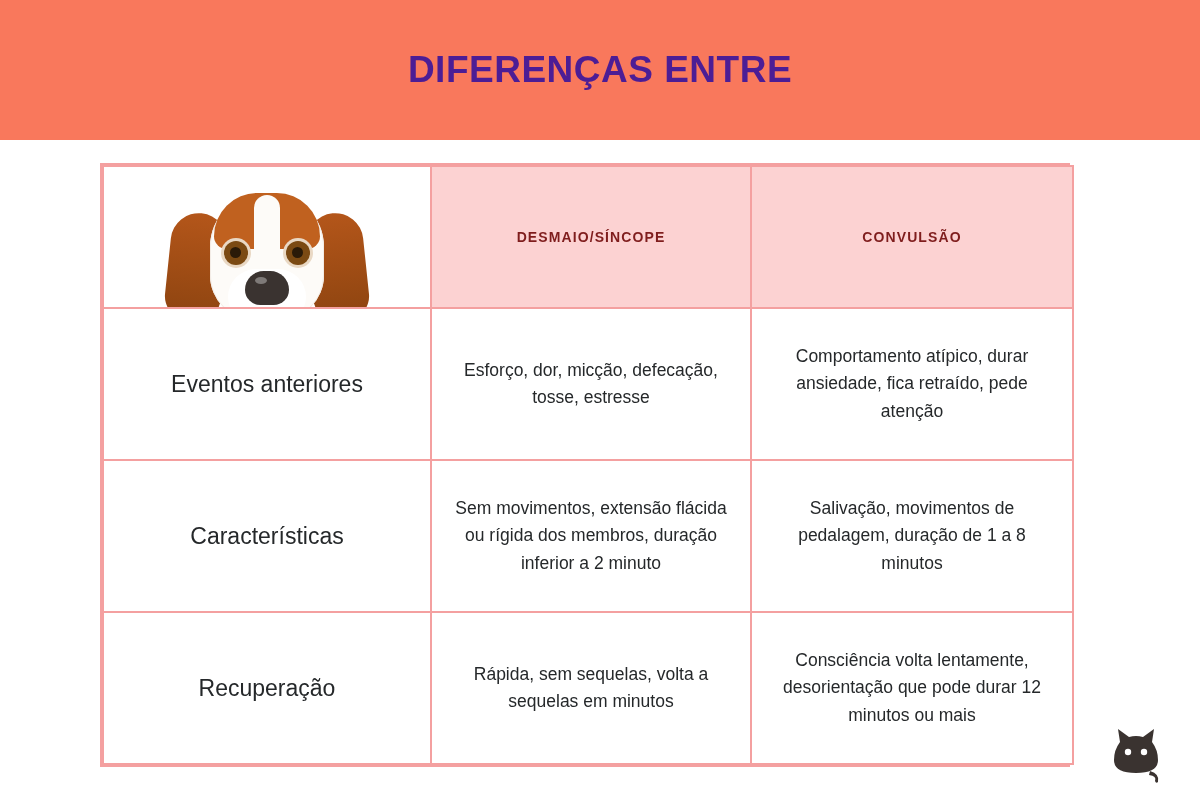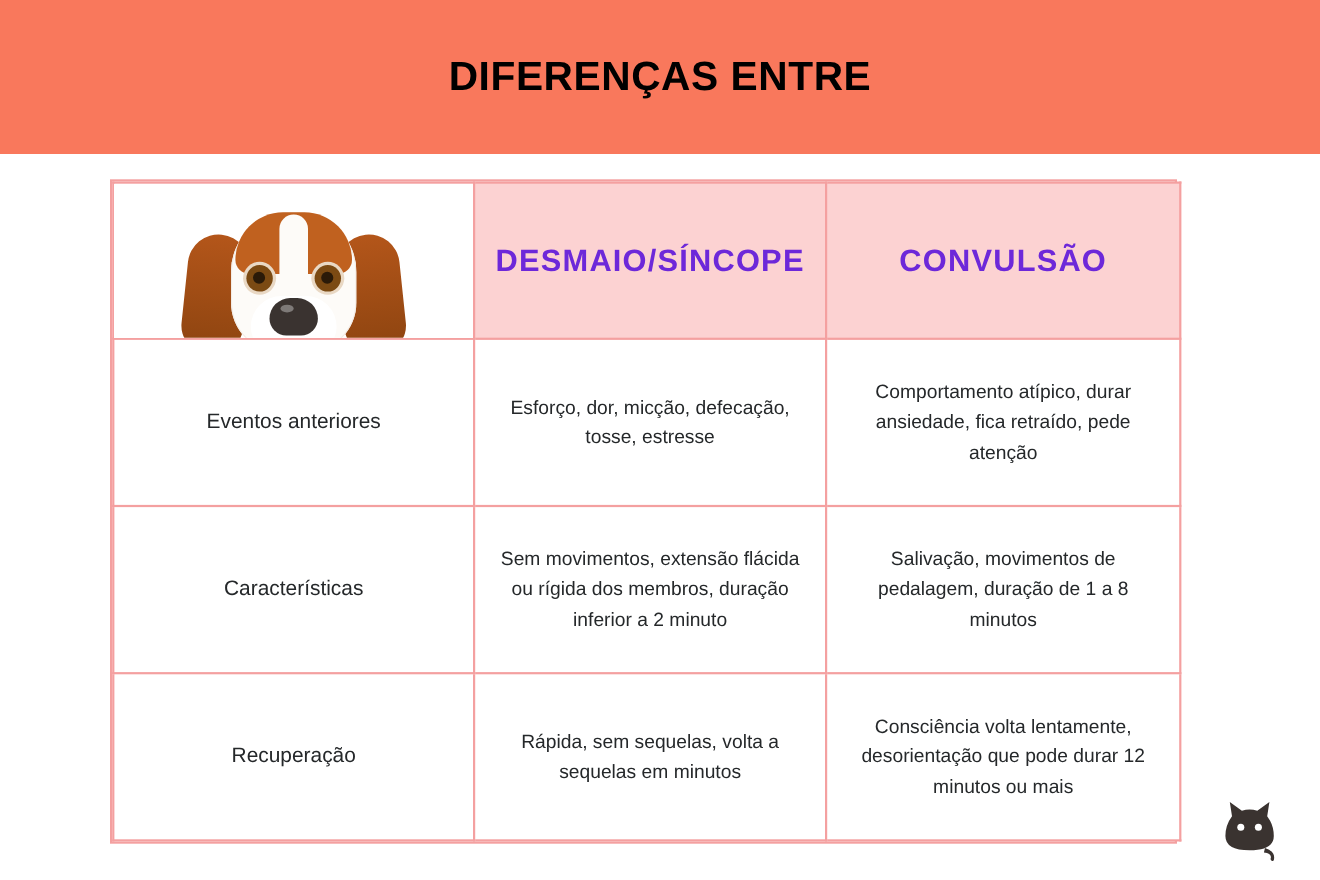--- a/index.html
+++ b/index.html
@@ -21,21 +21,21 @@
     position: absolute;
     left: 0; top: 0;
     width: 1200px; height: 140px;
     background: #f9785c;
     display: flex;
     flex-direction: column;
     align-items: center;
     justify-content: center;
   }
   .header .line {
-    color: #000000;
+    color: #4c1d95;
     font-weight: bold;
     letter-spacing: 0.5px;
     text-transform: uppercase;
     line-height: 1.12;
     text-align: center;
     font-family: "Liberation Sans", sans-serif;
   }
   .header .line1 { font-size: 37px; }
   .header .line2 { font-size: 37px; }
 
@@ -59,37 +59,37 @@
     padding: 10px 18px;
   }
   col.c1 { width: 328px; }
   col.c2 { width: 320px; }
   col.c3 { width: 322px; }
 
   
   td.hdr {
     background: #fcd2d2;
     height: 142px;
-    color: #6d28d9;
+    color: #7f1d1d;
     font-weight: bold;
-    font-size: 28px;
+    font-size: 14px;
     letter-spacing: 1.1px;
     text-transform: uppercase;
   }
   td.photo-cell {
     background: #ffffff;
     padding: 0;
     height: 142px;
     position: relative;
     overflow: hidden;
   }
 
   
   td.rowlabel {
-    font-size: 19px;
+    font-size: 23px;
     color: #25282a;
     background: #ffffff;
     height: 152px;
   }
   td.cell {
     font-size: 17.5px;
     color: #25282a;
     background: #ffffff;
     line-height: 1.55;
     height: 152px;

